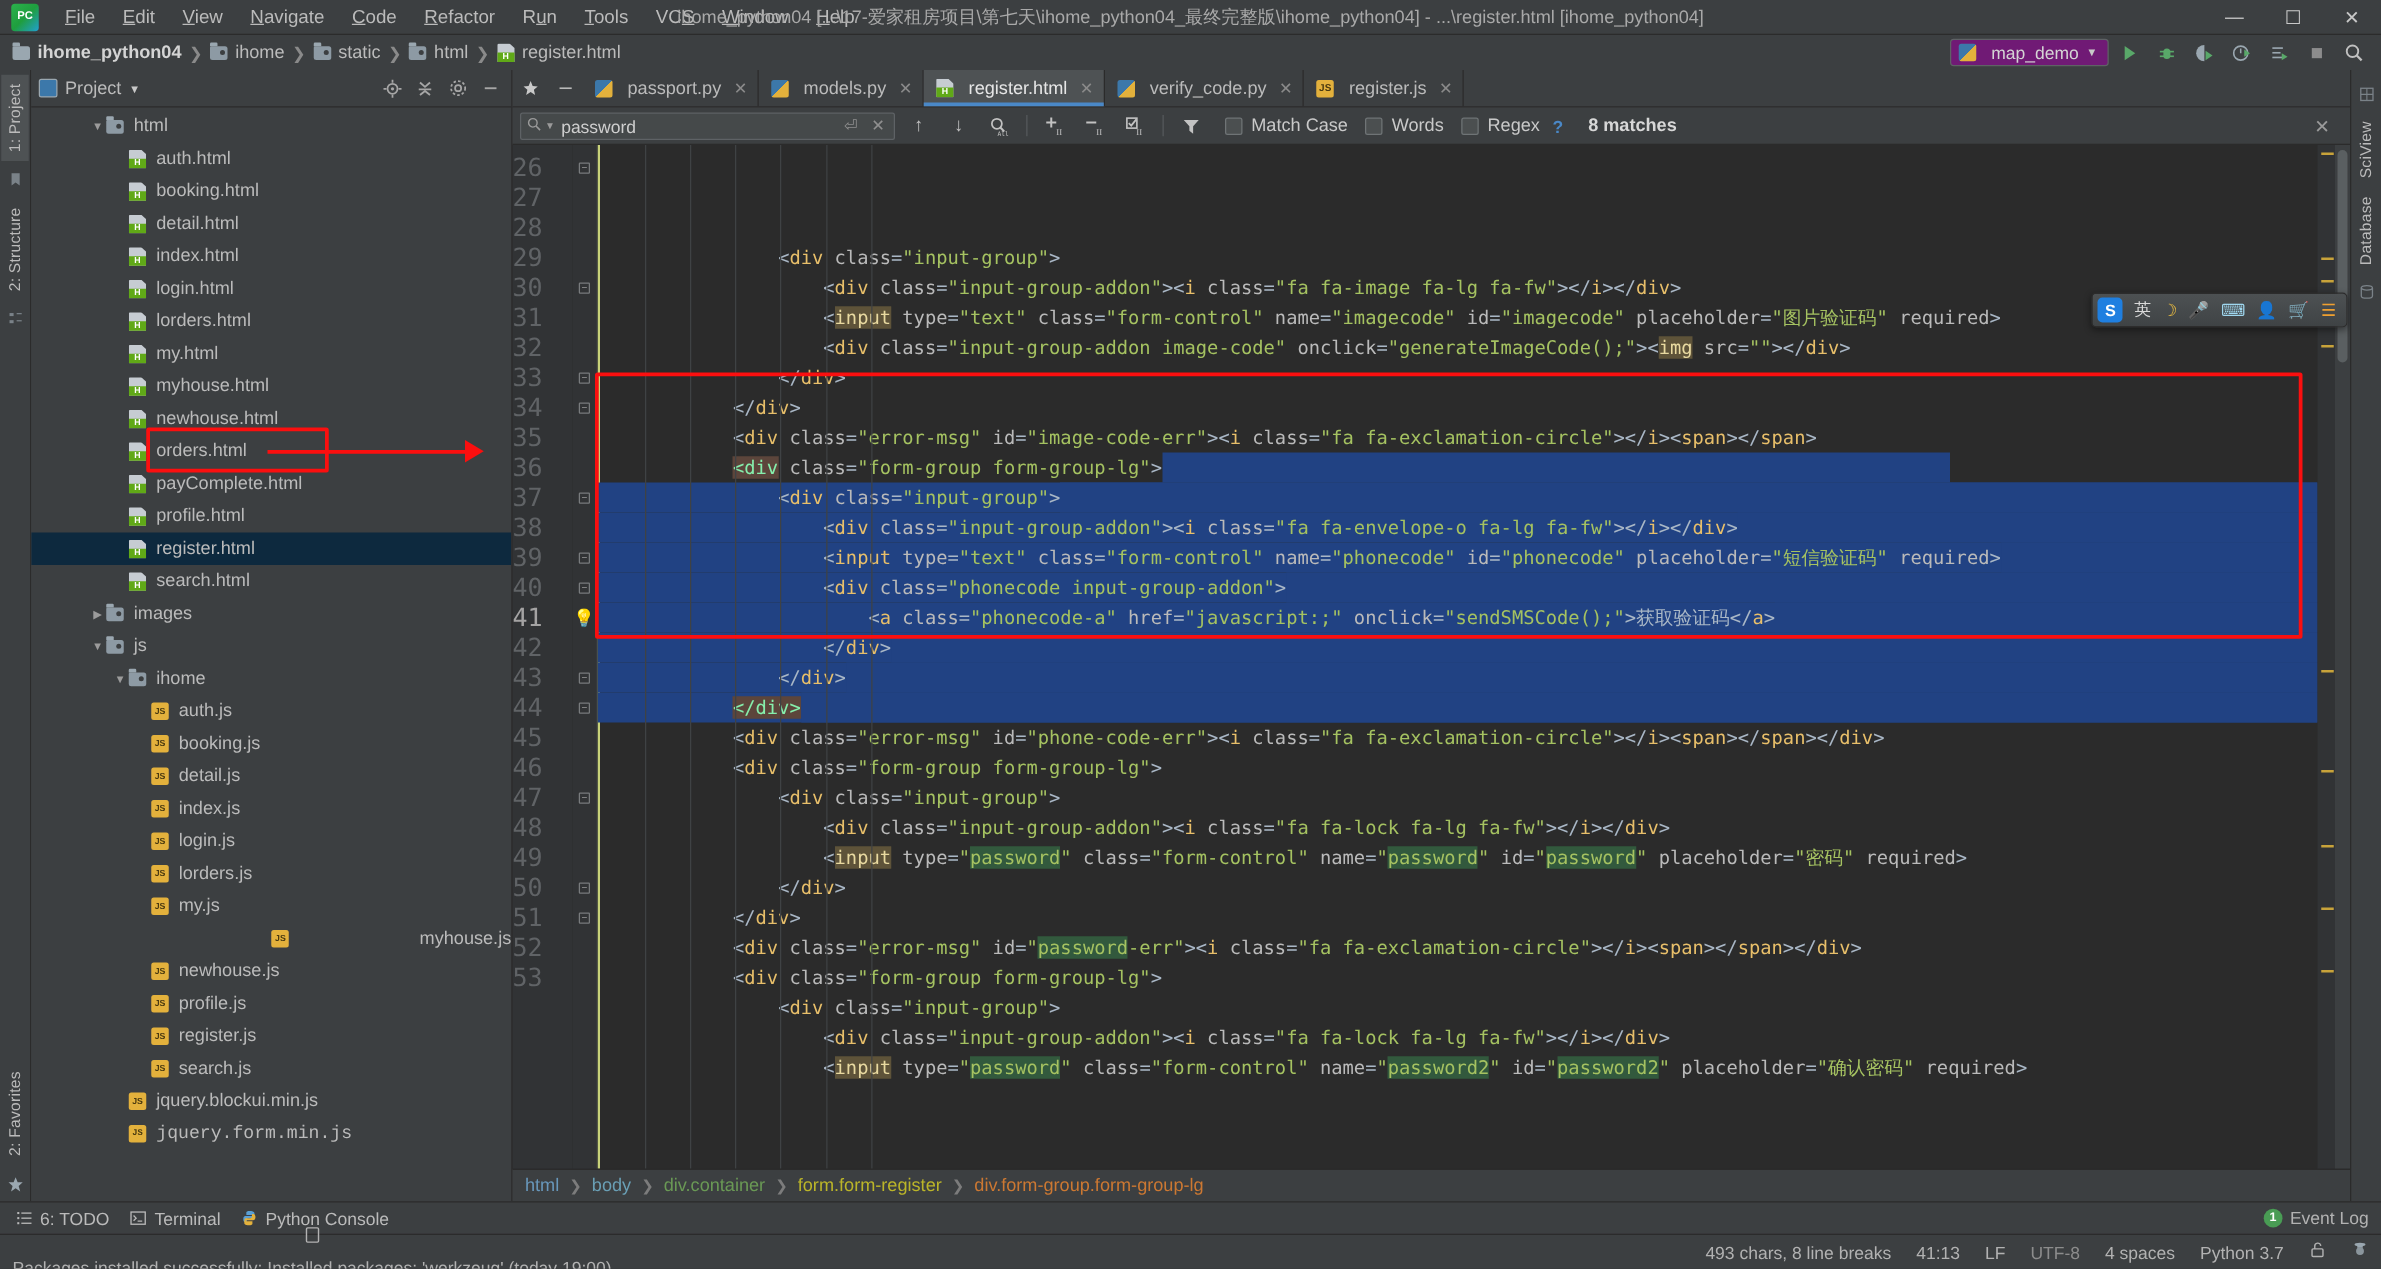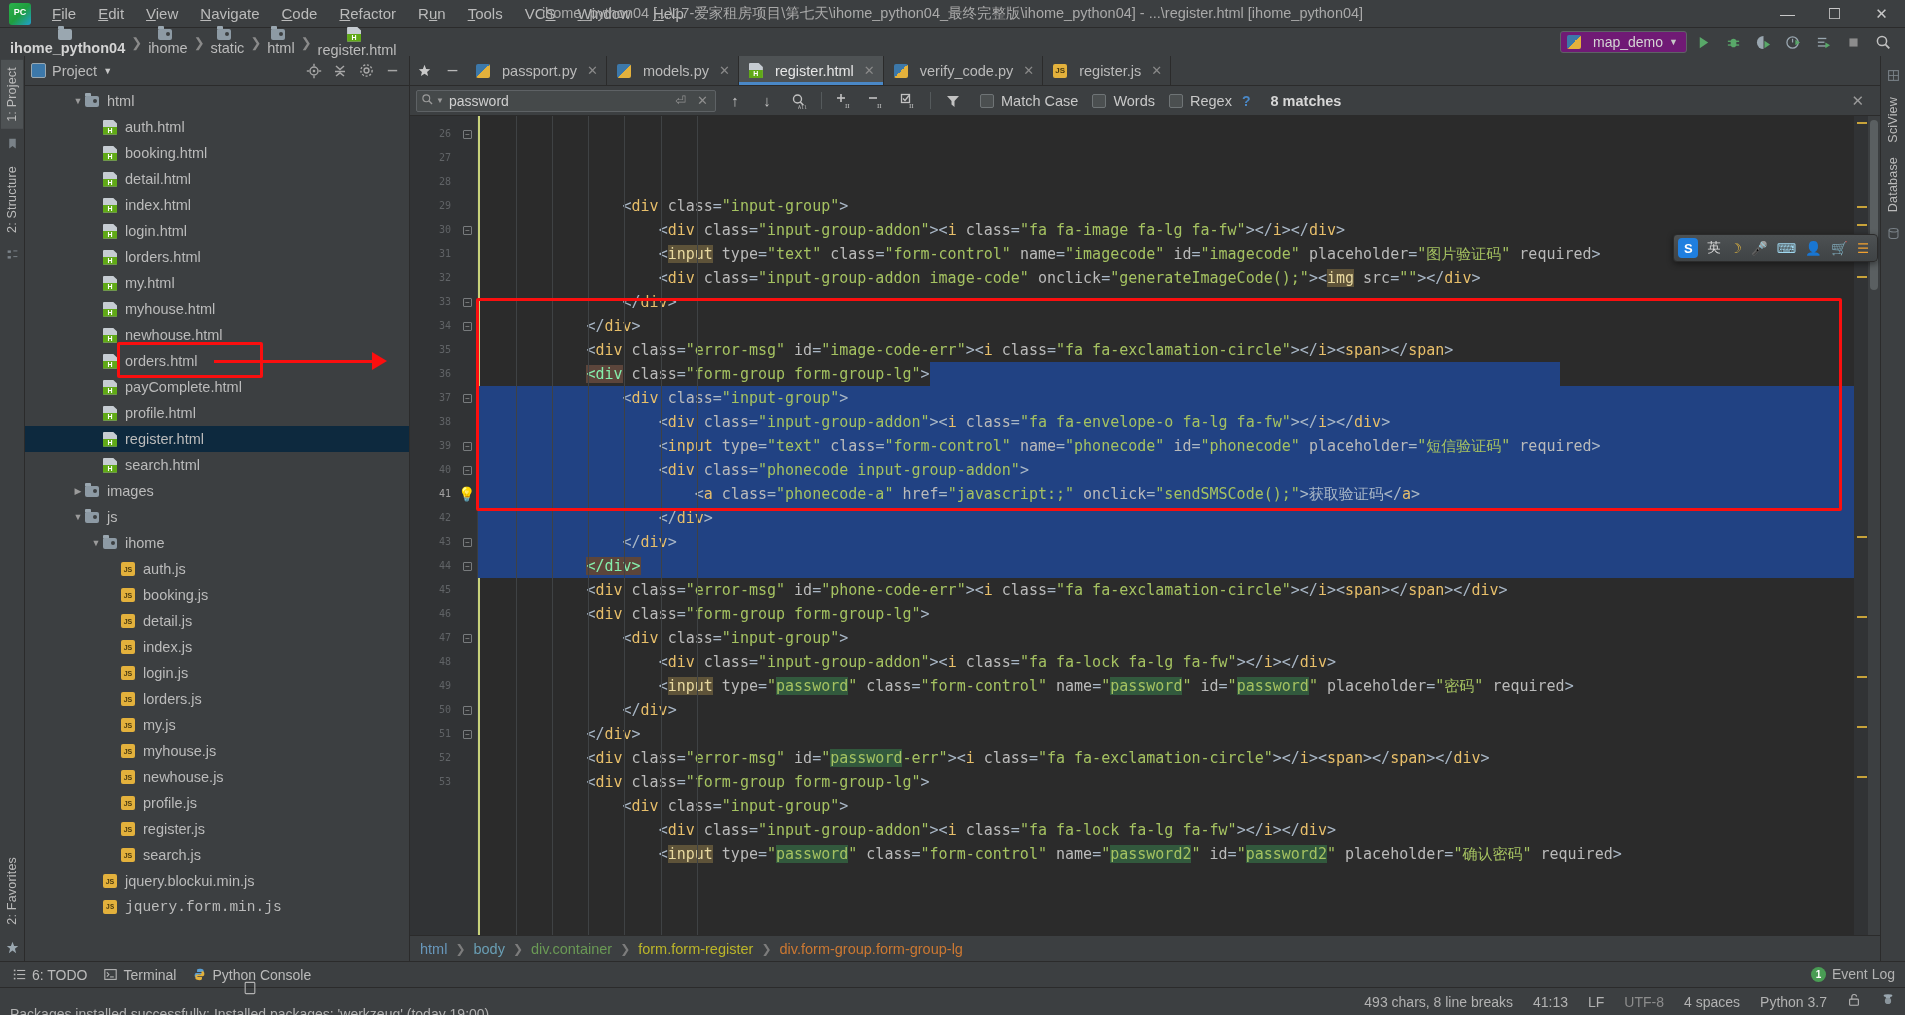--- a/index.html
+++ b/index.html
@@ -44,21 +44,21 @@
   .winbtn {
     width: 47px; height: 28px; display:flex; align-items:center; justify-content:center;
     color:#c8c8c8; font-size: 15px;
   }
 
   
   .navbar {
     height: 28px; min-height:28px; display:flex; align-items:center;
     padding-left: 10px; background:#3c3f41; position: relative;
   }
-  .crumb { display:flex; align-items:center; font-size:14.5px; color:#bbbbbb; white-space:nowrap;flex-direction:column; }
+  .crumb { display:flex; align-items:center; font-size:14.5px; color:#bbbbbb; white-space:nowrap; }
   .crumb.bold { font-weight: bold; color:#d4d4d4; }
   .crumb-sep { margin: 0 6px; color:#8a8a8a; font-size: 13px; }
   .folder-ico {
     width: 14px; height: 11px; background:#9aa7b0; border-radius:1px 2px 2px 2px;
     margin-right: 6px; position: relative; flex:none;
   }
   .folder-ico::before {
     content:""; position:absolute; top:-3px; left:0; width:6px; height:3px;
     background:#9aa7b0; border-radius:1px 1px 0 0;
   }
@@ -159,21 +159,21 @@
   .cb { display:flex; align-items:center; gap:7px; margin-left:8px; font-size:14.5px; color:#c9c9c9; }
   .cbbox { width:14px;height:14px;border:1px solid #6f7476; background:#4b4f50; border-radius:2px; flex:none;}
   .qmark { color:#4a88c7; font-weight:bold; font-size:14px; margin-left:4px; }
   .matches { font-weight:bold; color:#d7d7d7; margin-left:14px; font-size:14.5px; }
   .findbar .close { margin-left:auto; color:#9a9a9a; font-size:15px; padding: 0 8px; }
 
   
   .code-wrap { flex:1; display:flex; min-height:0; position:relative; background:#2b2b2b; overflow:hidden;}
   .gutter {
     width: 48px; background:#313335; color:#606366; font-family:"DejaVu Sans Mono", monospace;
-    font-size:10px; text-align:right; padding-top:6px; flex:none;
+    font-size:20px; padding-top:6px; flex:none;
   }
   .gline { height:24px; line-height:24px; padding-right:7px; }
   .foldcol {
     width: 20px; background:#313335; flex:none; padding-top:6px; position:relative;
     border-right: 1px solid #3a3d3f;
   }
   .foldline { height:24px; display:flex; align-items:center; justify-content:center; }
   .foldbox {
     width:9px;height:9px;border:1px solid #787b7d; color:#a0a0a0; font-size:8px; line-height:7px;
     text-align:center; border-radius:1px;
@@ -556,21 +556,21 @@
           <div class="row" style="padding-left: 82px;">
             <span class="arrow none">·</span>
             <span class="js-ico" style="font-size: 7px;">JS</span>
             <span class="rowlabel">lorders.js</span>
           </div>
           <div class="row" style="padding-left: 82px;">
             <span class="arrow none">·</span>
             <span class="js-ico" style="font-size: 7px;">JS</span>
             <span class="rowlabel">my.js</span>
           </div>
-          <div class="row" style="padding-left: 82px;">
+          <div class="row" style="padding-left: 82px; justify-content: space-between;">
             <span class="arrow none">·</span>
             <span class="js-ico" style="font-size: 7px;">JS</span>
             <span class="rowlabel">myhouse.js</span>
           </div>
           <div class="row" style="padding-left: 82px;">
             <span class="arrow none">·</span>
             <span class="js-ico" style="font-size: 7px;">JS</span>
             <span class="rowlabel">newhouse.js</span>
           </div>
           <div class="row" style="padding-left: 82px;">

